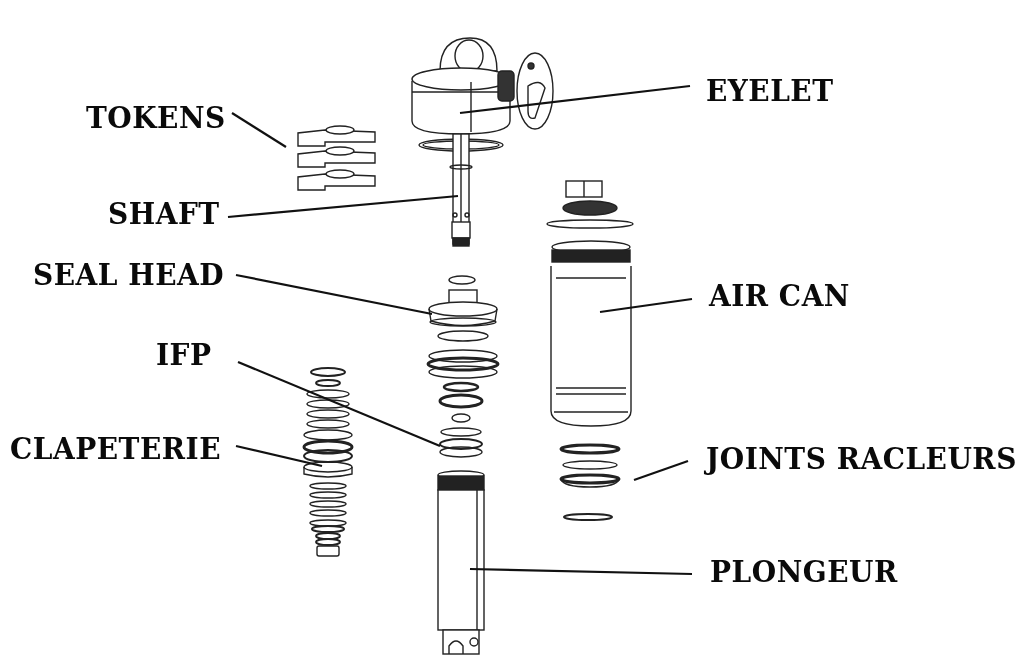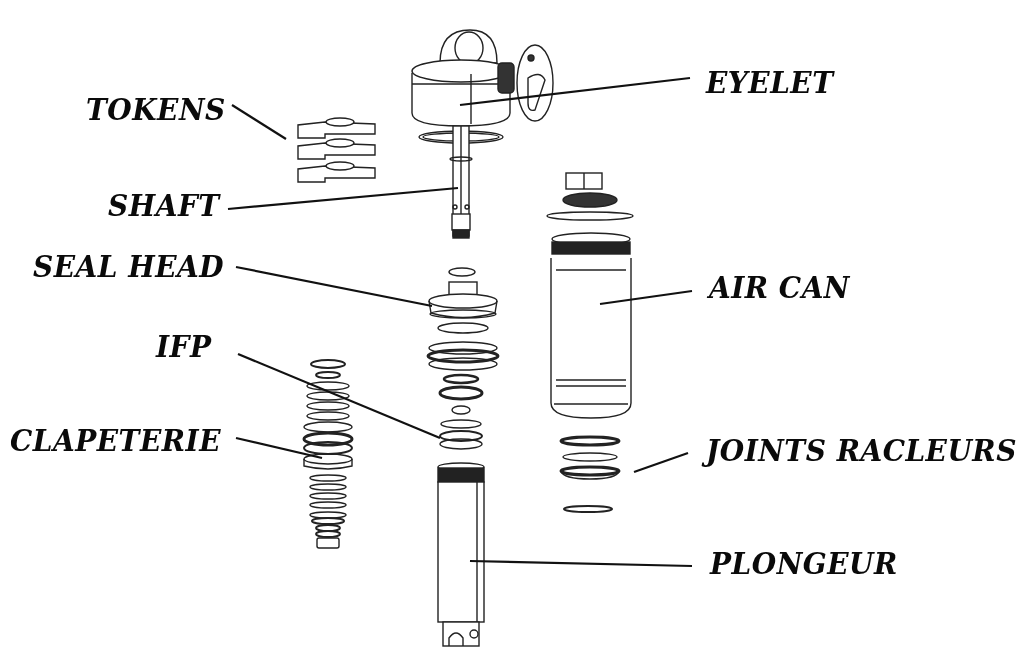--- a/index.html
+++ b/index.html
@@ -1,17 +1,17 @@
 <!DOCTYPE html>
 <html><head>
 <meta charset="utf-8">
 <style>
   html,body{margin:0;padding:0;background:#ffffff;}
   body{width:1024px;height:672px;position:relative;overflow:hidden;font-family:"DejaVu Serif",serif;}
-  #stage{position:absolute;left:0;top:8px;width:1024px;height:618px;font-style:italic;}
+  #stage{position:absolute;left:0;top:16px;width:1024px;height:618px;}
   .label{position:absolute;font-family:"DejaVu Serif","Liberation Serif",serif;font-weight:900;color:#0a0a0a;font-size:28px;letter-spacing:0.5px;line-height:1;white-space:nowrap;transform:scaleY(1.08);transform-origin:left top;}
 </style>
 </head>
 <body>
 
 <div id="stage">
 <svg width="1024" height="672" viewBox="0 0 1024 672" xmlns="http://www.w3.org/2000/svg" style="position:absolute;left:0;top:0">
   <g fill="none" stroke="#222" stroke-width="1.4">
 
     <g>

